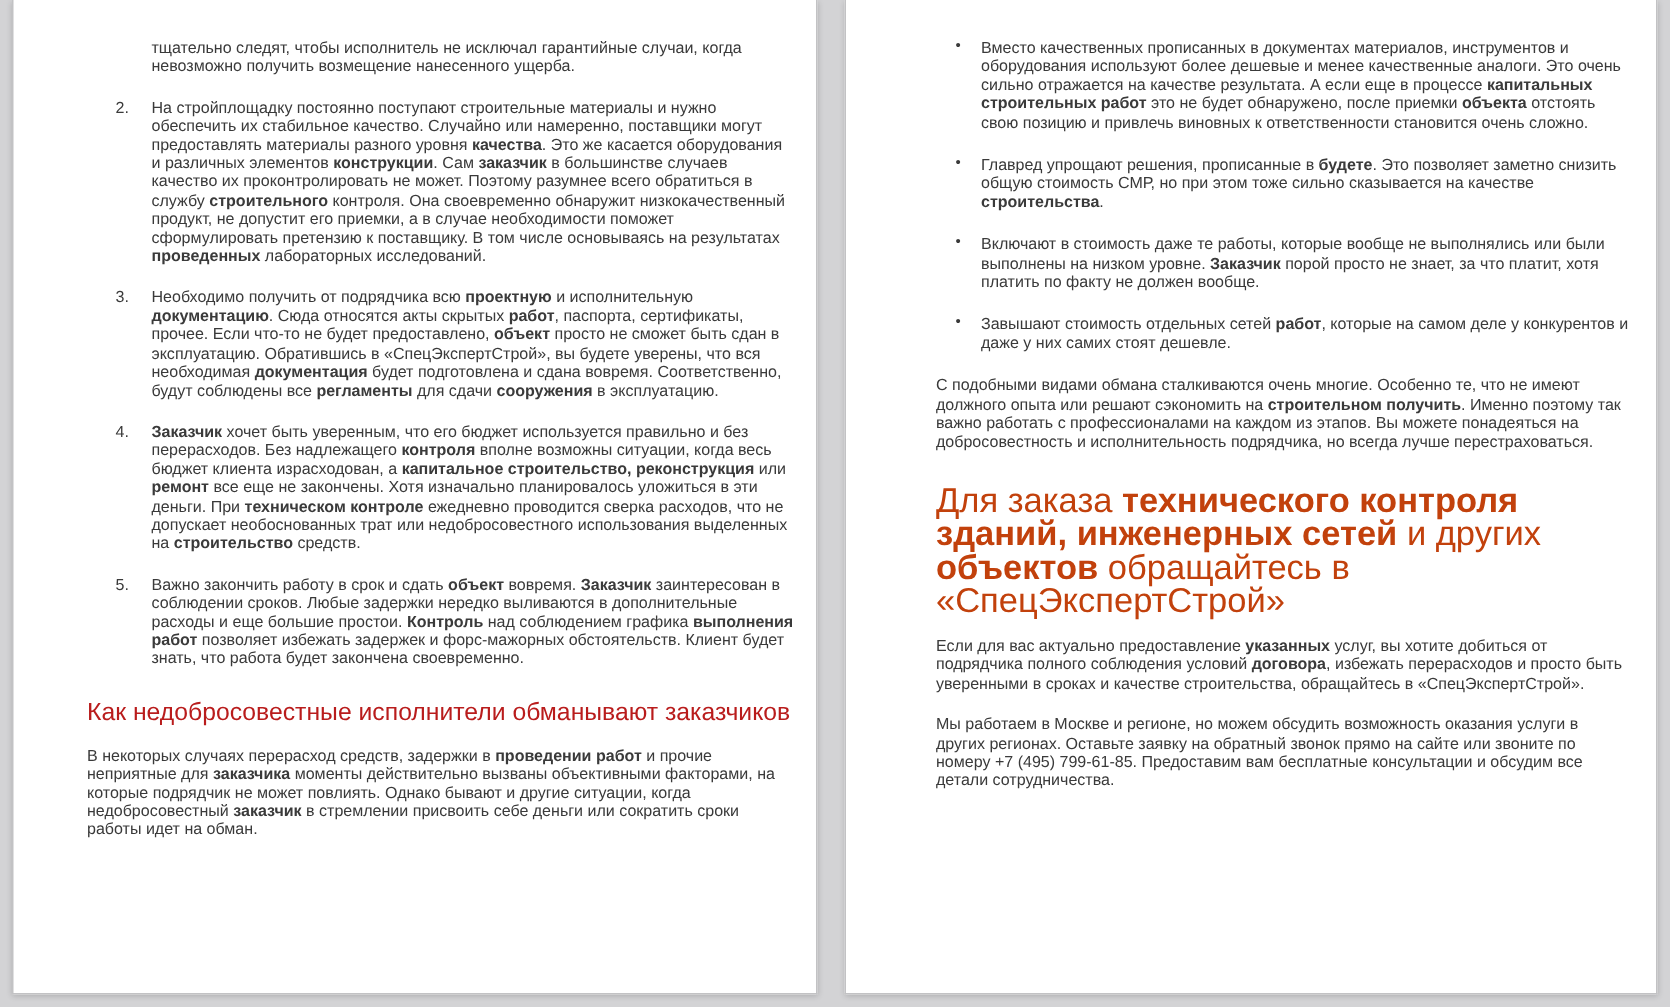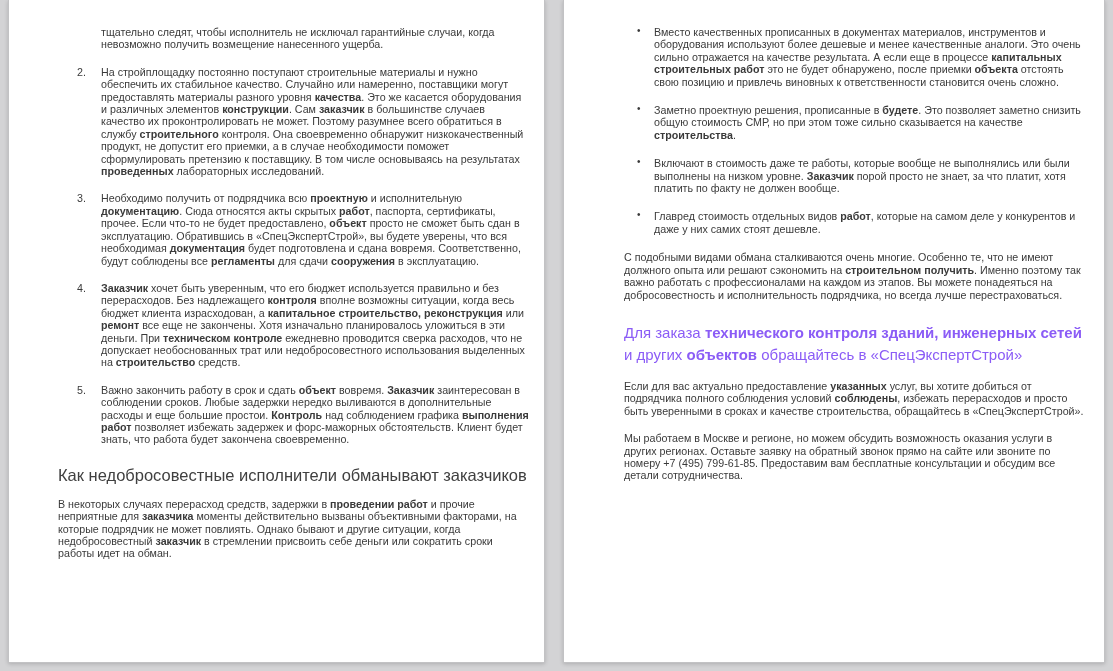--- a/index.html
+++ b/index.html
@@ -32,25 +32,25 @@
   .hang { margin-left: 43px; margin-bottom: 15px; }
 
   .num-item { position: relative; padding-left: 43px; margin: 0 0 15px 0; }
   .num-item .num { position: absolute; left: 19px; top: 0; }
 
   .bullet-item { position: relative; padding-left: 30px; margin: 0 0 16px 0; max-width: 465px; }
   .bullet-item .marker { position: absolute; left: 13px; top: -1px; font-size: 10px; }
 
   h2.section-heading {
     font-size: 16.5px; line-height: 21px; font-weight: 400;
-    color: #404040; margin: 19px 0 12px 0;
+    color: #b91c1c; margin: 19px 0 12px 0;
   }
   h1.big-heading {
-    font-size: 15px; line-height: 22.5px; font-weight: 400;
-    color: #8b5cf6; margin: 21px 0 13px 0;
+    font-size: 23px; line-height: 22.5px; font-weight: 400;
+    color: #c2410c; margin: 21px 0 13px 0;
   }
   .footer-line { margin-top: 40px; }
   .footer-line a { color: #1155cc; text-decoration: underline; cursor: pointer; }
 </style>
 </head>
 <body>
 
 <div class="canvas">
 
   <div class="page page-left">
@@ -64,24 +64,24 @@
         </div>
       <h2 class="section-heading">Как недобросовестные исполнители обманывают заказчиков</h2>
       <p class="par"><span>В некоторых случаях перерасход средств, задержки в </span><span class="b">проведении работ</span><span> и прочие неприятные для </span><span class="b">заказчика</span><span> моменты действительно вызваны объективными факторами, на которые подрядчик не может повлиять. Однако бывают и другие ситуации, когда недобросовестный </span><span class="b">заказчик</span><span> в стремлении присвоить себе деньги или сократить сроки работы идет на обман.</span></p>
     </div>
   </div>
 
   <div class="page page-right">
     <div class="content">
       <div id="bullet-list">
           <div class="bullet-item"><span class="marker">•</span><span>Вместо качественных прописанных в документах материалов, инструментов и оборудования используют более дешевые и менее качественные аналоги. Это очень сильно отражается на качестве результата. А если еще в процессе </span><span class="b">капитальных строительных работ</span><span> это не будет обнаружено, после приемки </span><span class="b">объекта</span><span> отстоять свою позицию и привлечь виновных к ответственности становится очень сложно.</span></div>
-          <div class="bullet-item"><span class="marker">•</span><span>Заметно проектную решения, прописанные в </span><span class="b">будете</span><span>. Это позволяет заметно снизить общую стоимость СМР, но при этом тоже сильно сказывается на качестве </span><span class="b">строительства</span><span>.</span></div>
+          <div class="bullet-item"><span class="marker">•</span><span>Главред упрощают решения, прописанные в </span><span class="b">будете</span><span>. Это позволяет заметно снизить общую стоимость СМР, но при этом тоже сильно сказывается на качестве </span><span class="b">строительства</span><span>.</span></div>
           <div class="bullet-item"><span class="marker">•</span><span>Включают в стоимость даже те работы, которые вообще не выполнялись или были выполнены на низком уровне. </span><span class="b">Заказчик</span><span> порой просто не знает, за что платит, хотя платить по факту не должен вообще.</span></div>
-          <div class="bullet-item"><span class="marker">•</span><span>Главред стоимость отдельных видов </span><span class="b">работ</span><span>, которые на самом деле у конкурентов и даже у них самих стоят дешевле.</span></div>
+          <div class="bullet-item"><span class="marker">•</span><span>Завышают стоимость отдельных сетей </span><span class="b">работ</span><span>, которые на самом деле у конкурентов и даже у них самих стоят дешевле.</span></div>
         </div>
       <p class="par"><span>С подобными видами обмана сталкиваются очень многие. Особенно те, что не имеют должного опыта или решают сэкономить на </span><span class="b">строительном получить</span><span>. Именно поэтому так важно работать с профессионалами на каждом из этапов. Вы можете понадеяться на добросовестность и исполнительность подрядчика, но всегда лучше перестраховаться.</span></p>
       <h1 class="big-heading"><span>Для заказа </span><span class="b">технического контроля зданий, инженерных сетей</span><span> и других </span><span class="b">объектов</span><span> обращайтесь в «СпецЭкспертСтрой»</span></h1>
-      <p class="par"><span>Если для вас актуально предоставление </span><span class="b">указанных</span><span> услуг, вы хотите добиться от подрядчика полного соблюдения условий </span><span class="b">соблюдены</span><span>, избежать перерасходов и просто быть уверенными в сроках и качестве строительства, обращайтесь в «СпецЭкспертСтрой».</span></p>
+      <p class="par"><span>Если для вас актуально предоставление </span><span class="b">указанных</span><span> услуг, вы хотите добиться от подрядчика полного соблюдения условий </span><span class="b">договора</span><span>, избежать перерасходов и просто быть уверенными в сроках и качестве строительства, обращайтесь в «СпецЭкспертСтрой».</span></p>
       <p class="par"><span>Мы работаем в Москве и регионе, но можем обсудить возможность оказания услуги в других регионах. Оставьте заявку на обратный звонок прямо на сайте или звоните по номеру +7 (495) 799-61-85. Предоставим вам бесплатные консультации и обсудим все детали сотрудничества.</span></p>
     </div>
   </div>
 
 </div>
 
 </body></html>

